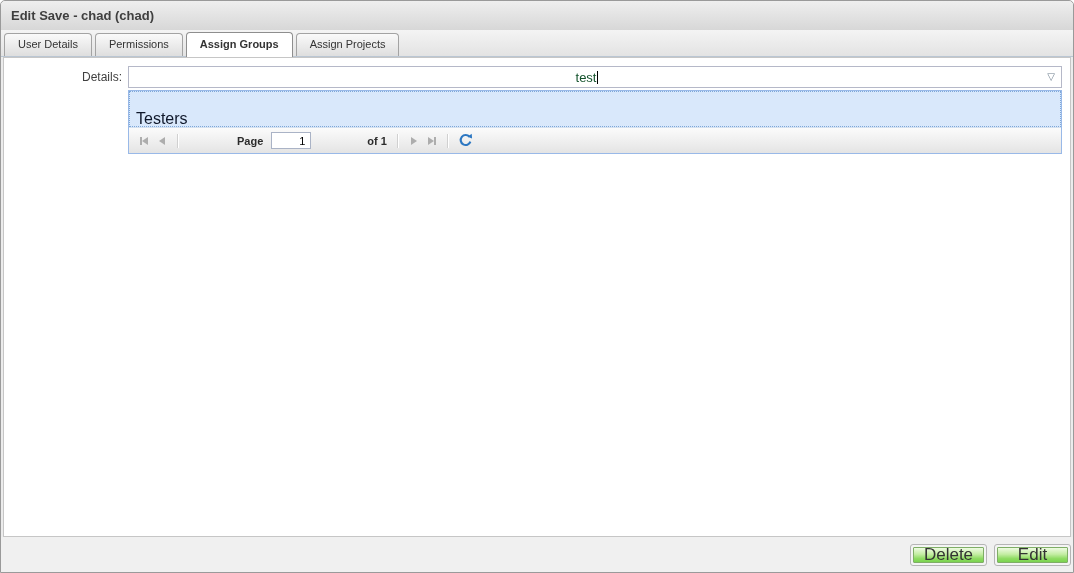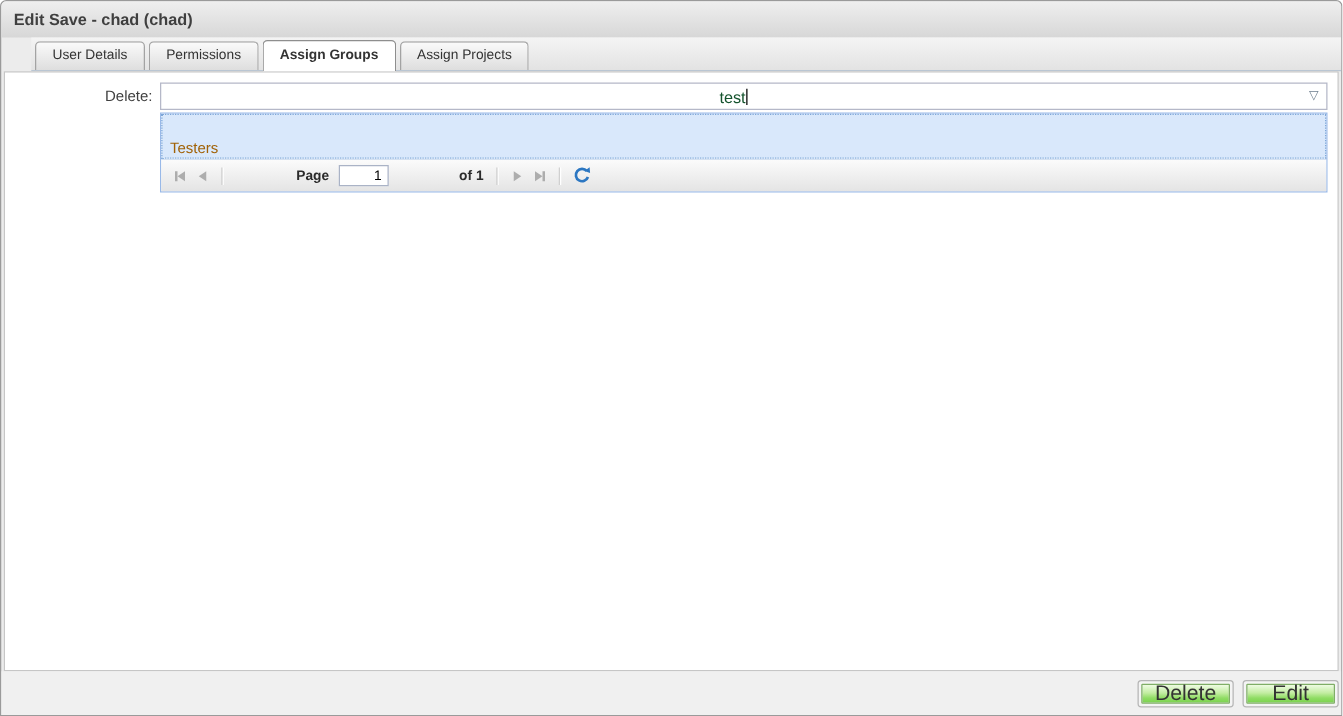--- a/index.html
+++ b/index.html
@@ -31,21 +31,20 @@
   }
   
   .tabstrip {
     height: 27px;
     background: linear-gradient(#f4f4f4, #e3e3e3);
     border-bottom: 1px solid #bac6d3;
     display: flex;
     align-items: flex-end;
     padding-left: 3px;
     position: relative;
-    margin-left: 24px;
   }
   .tab {
     height: 23px;
     margin-right: 3px;
     padding: 4px 13px 0 13px;
     font-size: 11px;
     color: #333;
     background: linear-gradient(#fafafa, #dedede);
     border: 1px solid #a3a3a3;
     border-bottom: none;
@@ -119,22 +118,22 @@
   
   .dropdown {
     margin: 2px 8px 0 130px;
     border: 1px solid #99b9e8;
     background: #fff;
   }
   .dd-item {
     height: 21px;
     line-height: 19px;
     padding: 17px 6px;
-    font-size: 12px;
-    color: #a16207;
+    font-size: 16px;
+    color: #0f172a;
     cursor: pointer;
   }
   .dd-item.selected {
     background: #d9e8fb;
     border: 1px dotted #7ea7d8;
   }
   
   .pager {
     height: 26px;
     border-top: 1px solid #d4e1f1;
@@ -224,21 +223,21 @@
 
   <div class="tabstrip">
     <div class="tab">User Details</div>
     <div class="tab">Permissions</div>
     <div class="tab active">Assign Groups</div>
     <div class="tab">Assign Projects</div>
   </div>
 
   <div class="content">
     <div class="form-row">
-      <div class="field-label">Delete:</div>
+      <div class="field-label">Details:</div>
       <div class="combo-wrap">
         <div class="combo-input">
           <span>test</span><span class="caret"></span>
         </div>
         <span class="combo-trigger">▽</span>
 
         <div class="dropdown" style="margin:2px 0 0 0;">
           <div class="dd-item selected">Testers</div>
 
           <div class="pager">

